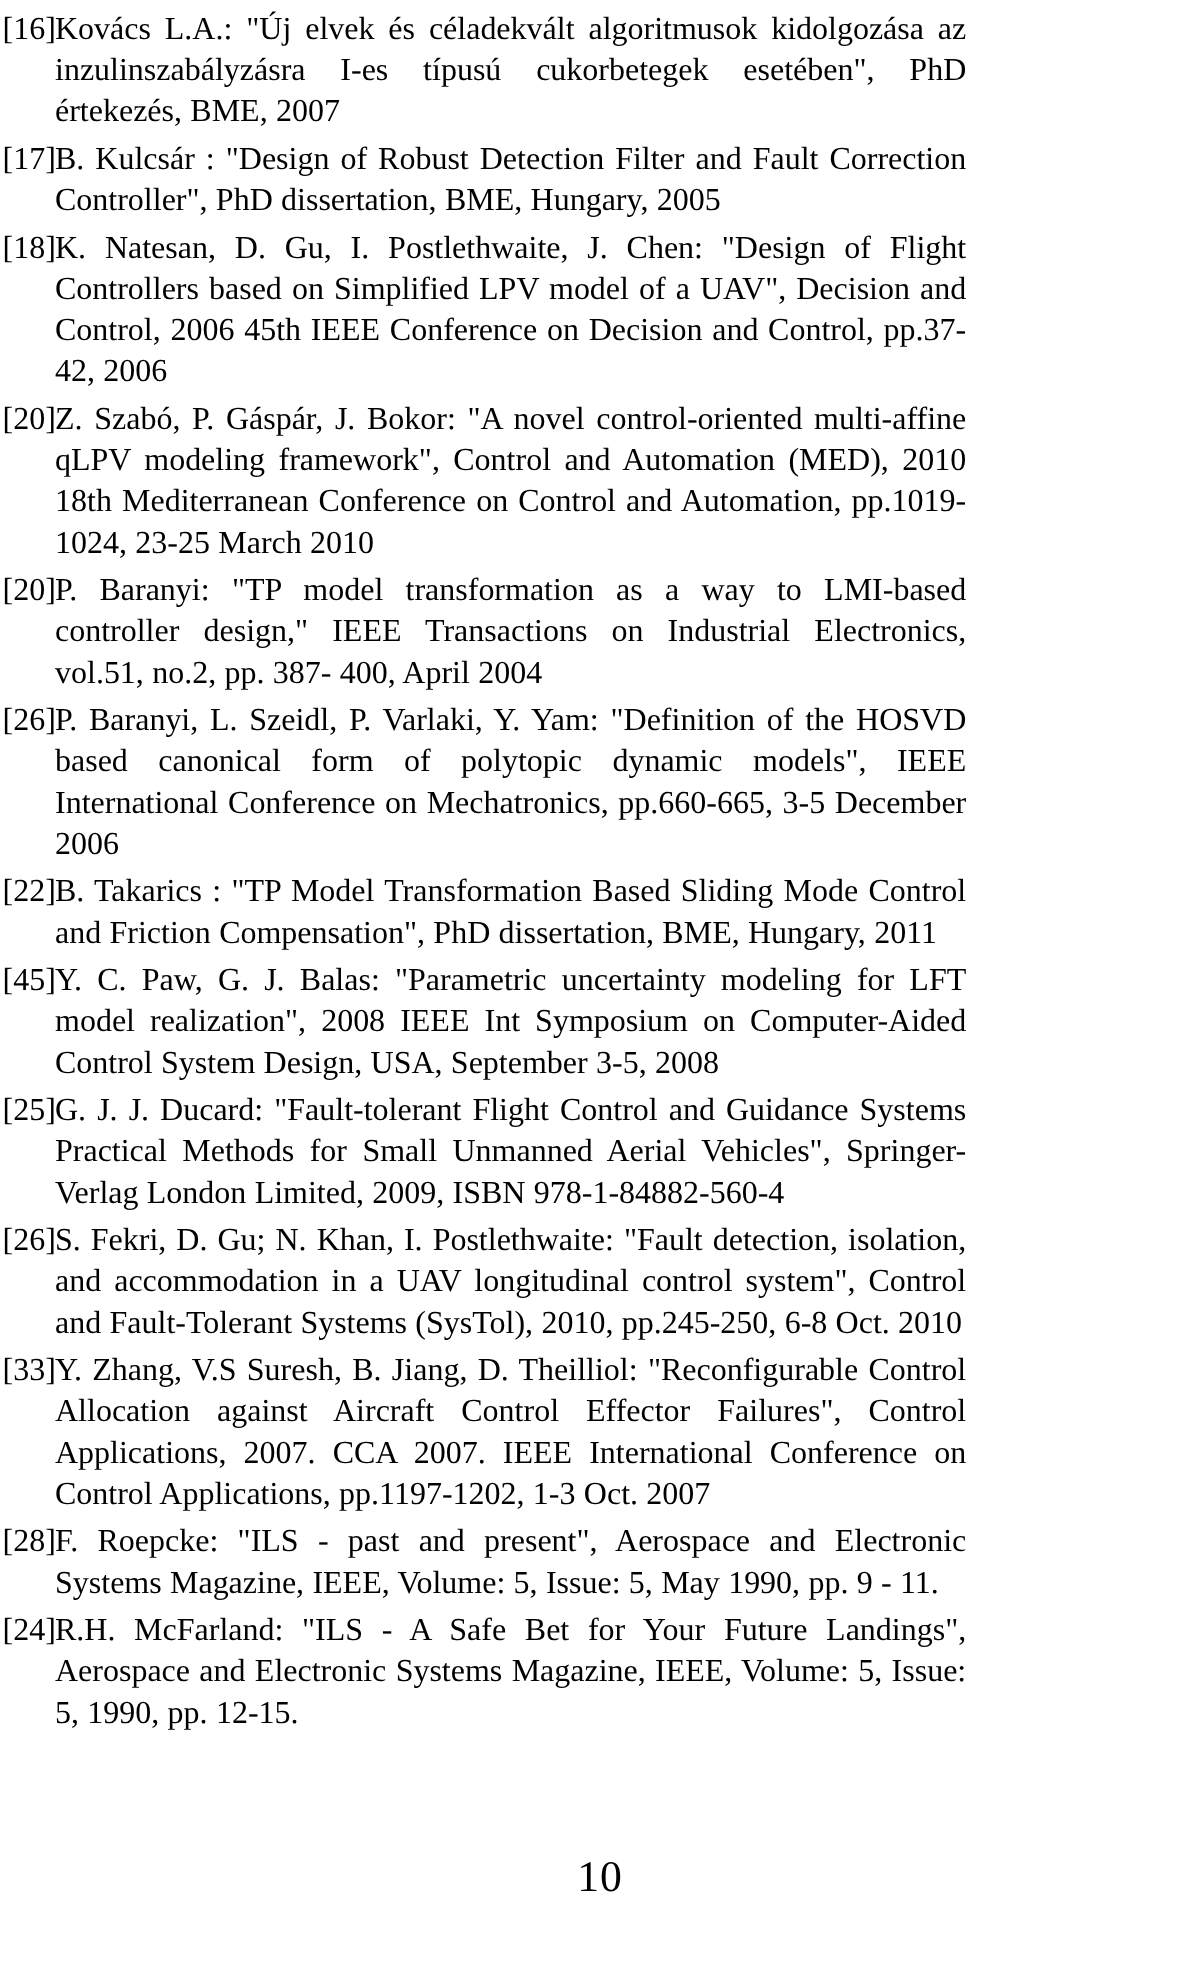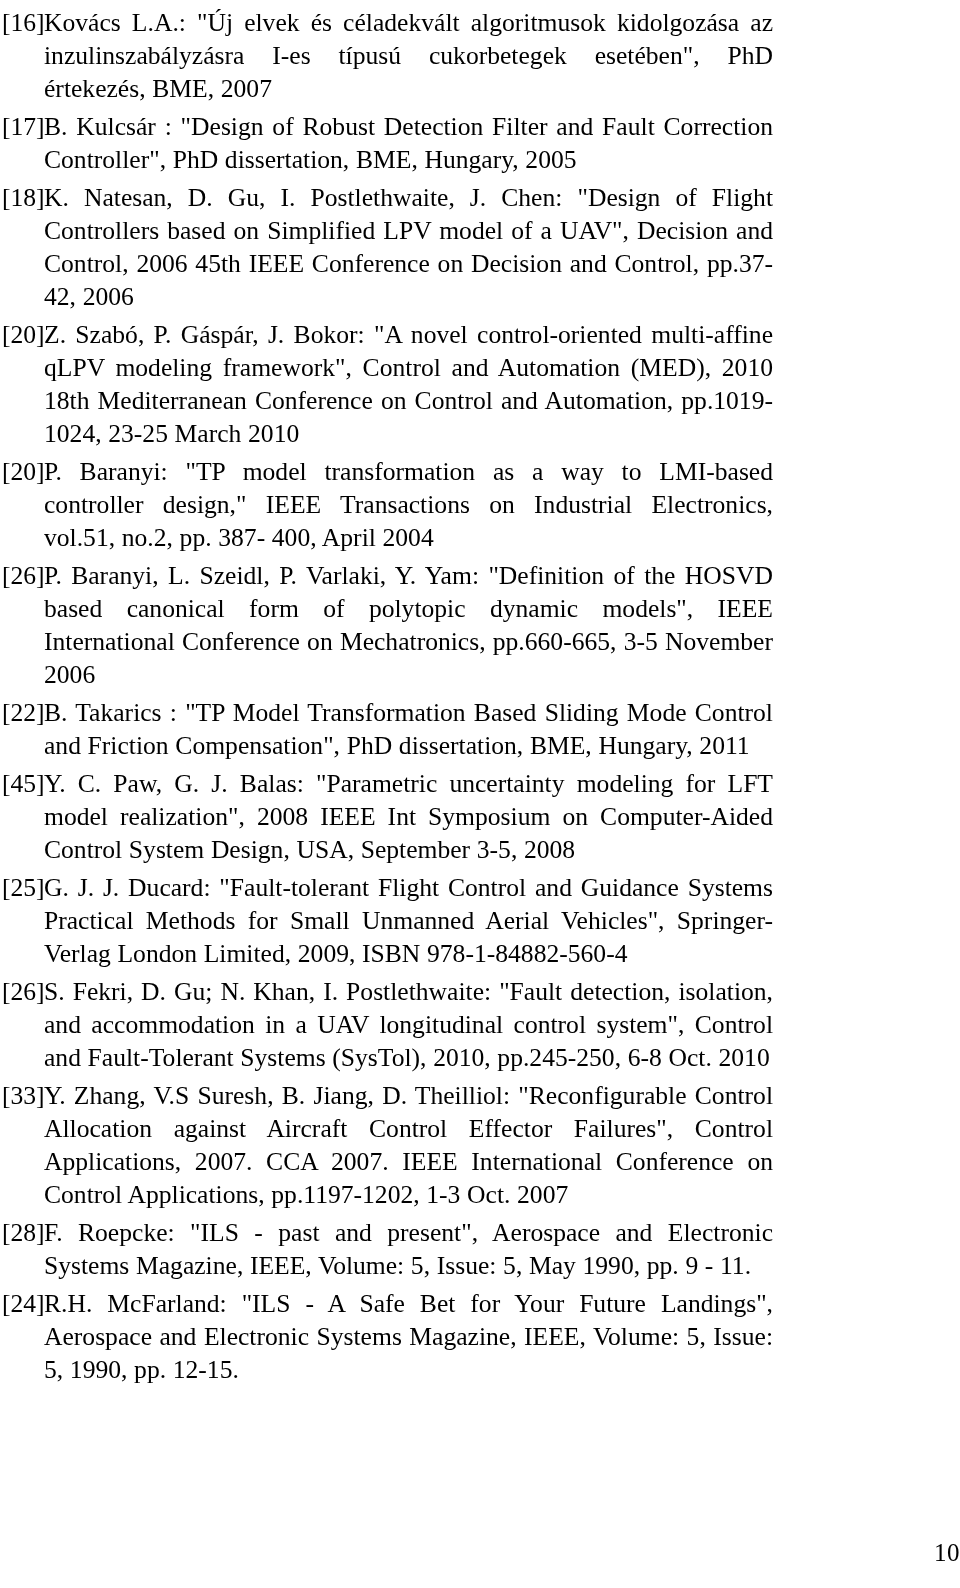--- a/index.html
+++ b/index.html
@@ -58,24 +58,24 @@
     width: 42px;
     text-align: left;
     font-size: 25.6px;
     line-height: 33px;
     white-space: nowrap;
   }
 
   .pagenum {
     position: absolute;
     left: 0;
-    top: 1538px;
+    top: 1487px;
     width: 960px;
-    text-align: right;
-    font-size: 25px;
+    text-align: center;
+    font-size: 35px;
     line-height: 30px;
     letter-spacing: 0.02em;
   }
 </style>
 </head>
 <body>
 
 <div id="page">
 
   <div class="biblist" id="biblist">
@@ -94,21 +94,21 @@
       <div class="bibentry">
         <span class="biblabel">[20]</span>
         <span class="txt">Z. Szabó, P. Gáspár, J. Bokor: "A novel control-oriented multi-affine qLPV modeling framework", Control and Automation (MED), 2010 18th Mediterranean Conference on Control and Automation, pp.1019-1024, 23-25 March 2010</span>
       </div>
       <div class="bibentry">
         <span class="biblabel">[20]</span>
         <span class="txt">P. Baranyi: "TP model transformation as a way to LMI-based controller design," IEEE Transactions on Industrial Electronics, vol.51, no.2, pp. 387- 400, April 2004</span>
       </div>
       <div class="bibentry">
         <span class="biblabel">[26]</span>
-        <span class="txt">P. Baranyi, L. Szeidl, P. Varlaki, Y. Yam: "Definition of the HOSVD based canonical form of polytopic dynamic models", IEEE International Conference on Mechatronics, pp.660-665, 3-5 November 2006</span>
+        <span class="txt">P. Baranyi, L. Szeidl, P. Varlaki, Y. Yam: "Definition of the HOSVD based canonical form of polytopic dynamic models", IEEE International Conference on Mechatronics, pp.660-665, 3-5 December 2006</span>
       </div>
       <div class="bibentry">
         <span class="biblabel">[22]</span>
         <span class="txt">B. Takarics : "TP Model Transformation Based Sliding Mode Control and Friction Compensation", PhD dissertation, BME, Hungary, 2011</span>
       </div>
       <div class="bibentry">
         <span class="biblabel">[45]</span>
         <span class="txt">Y. C. Paw, G. J. Balas: "Parametric uncertainty modeling for LFT model realization", 2008 IEEE Int Symposium on Computer-Aided Control System Design, USA, September 3-5, 2008</span>
       </div>
       <div class="bibentry">

